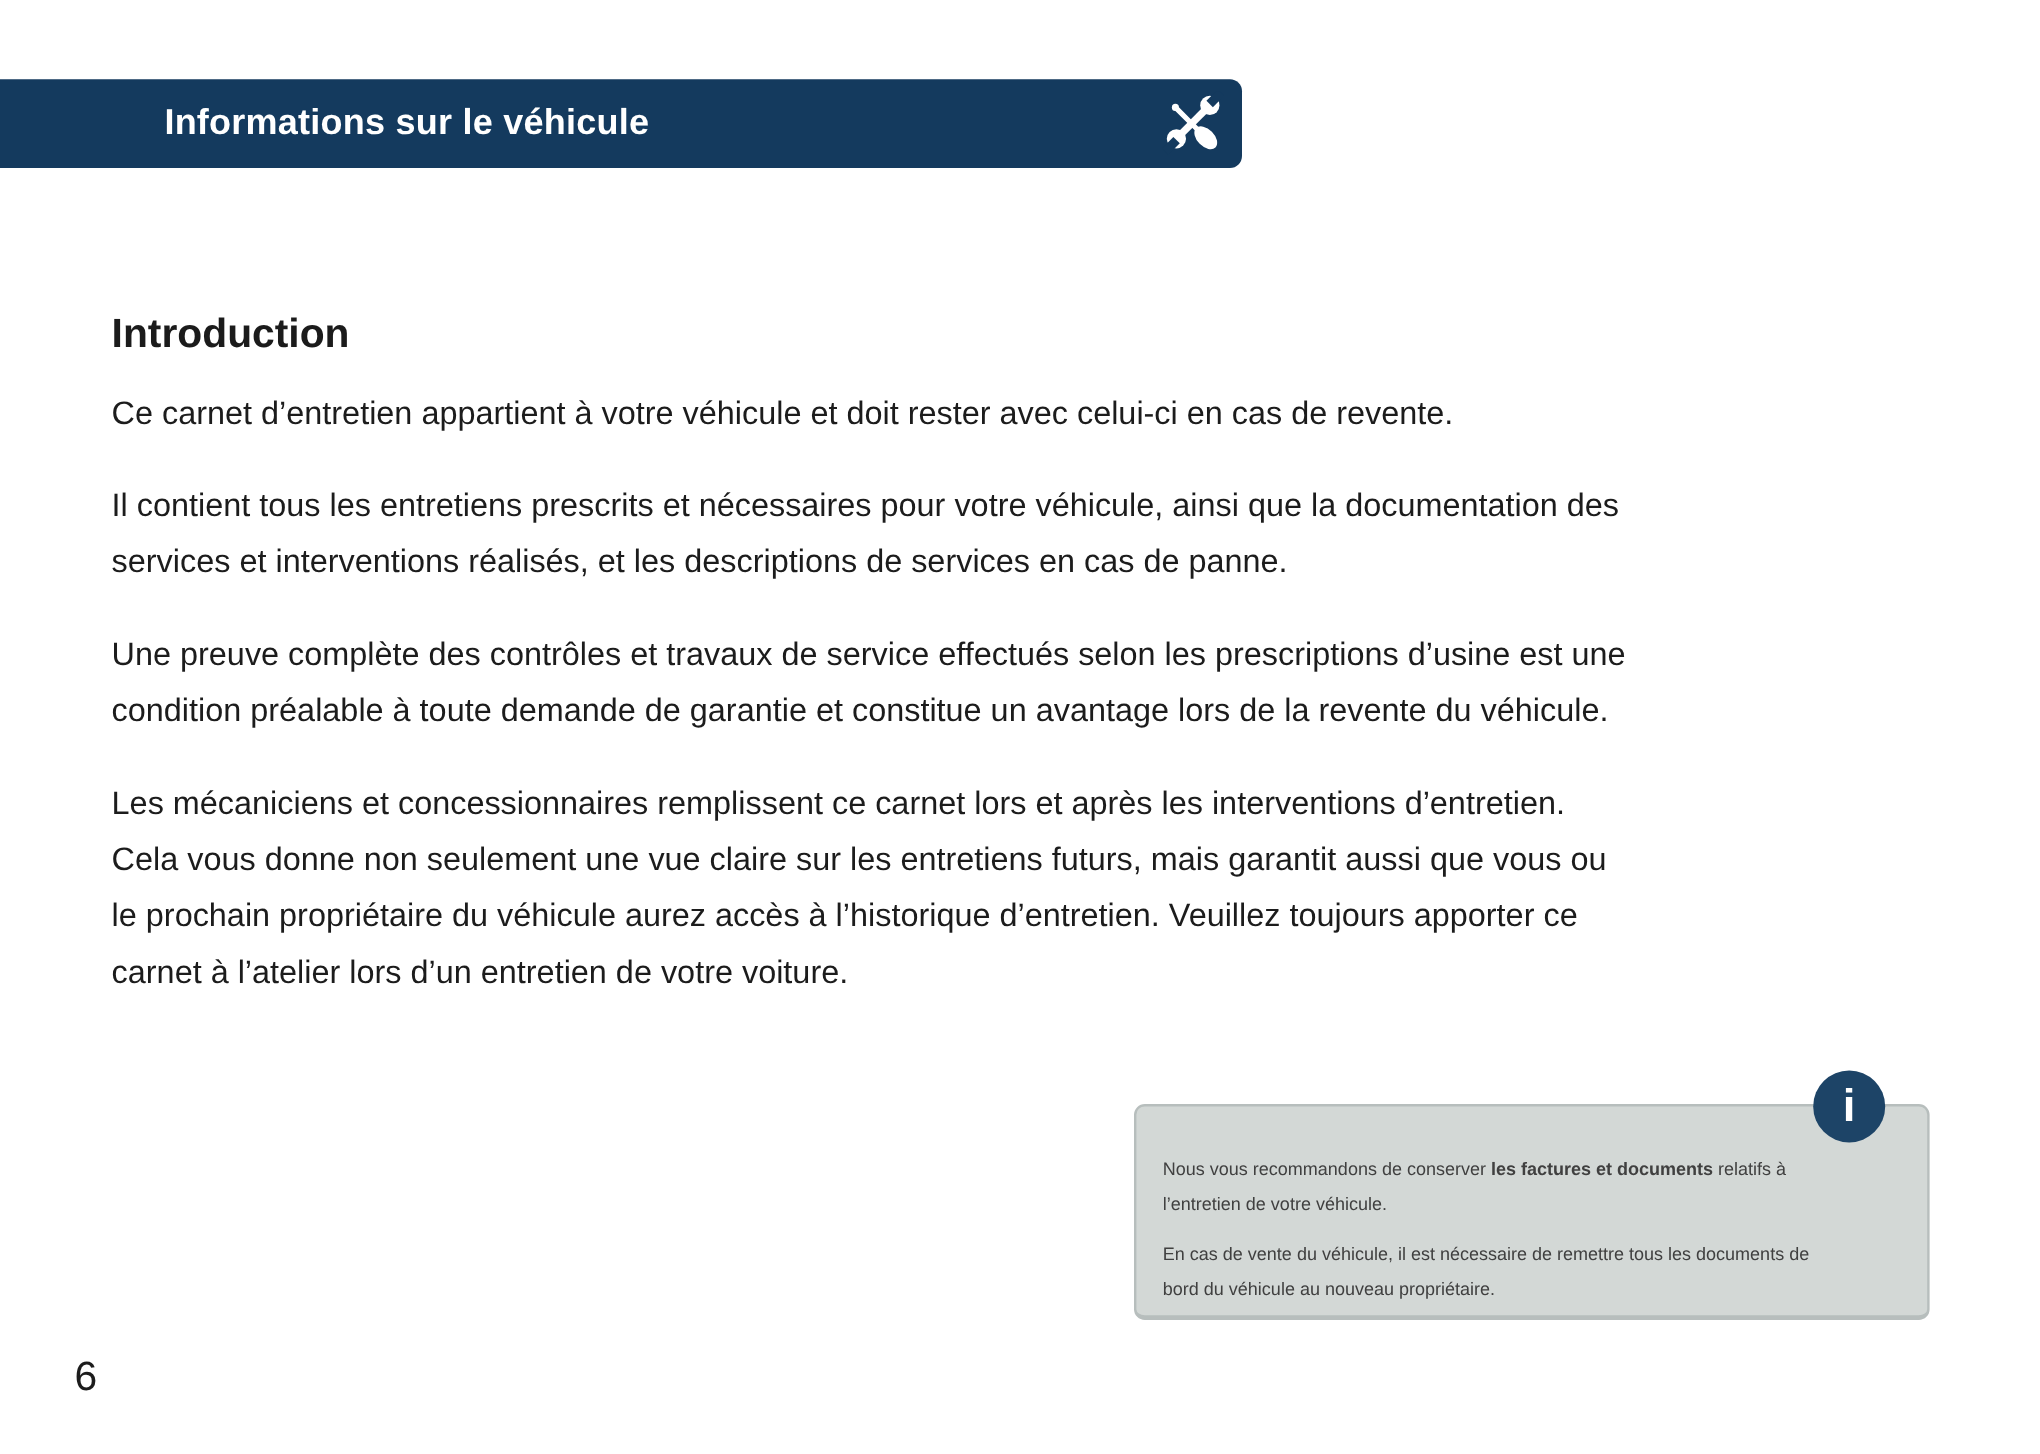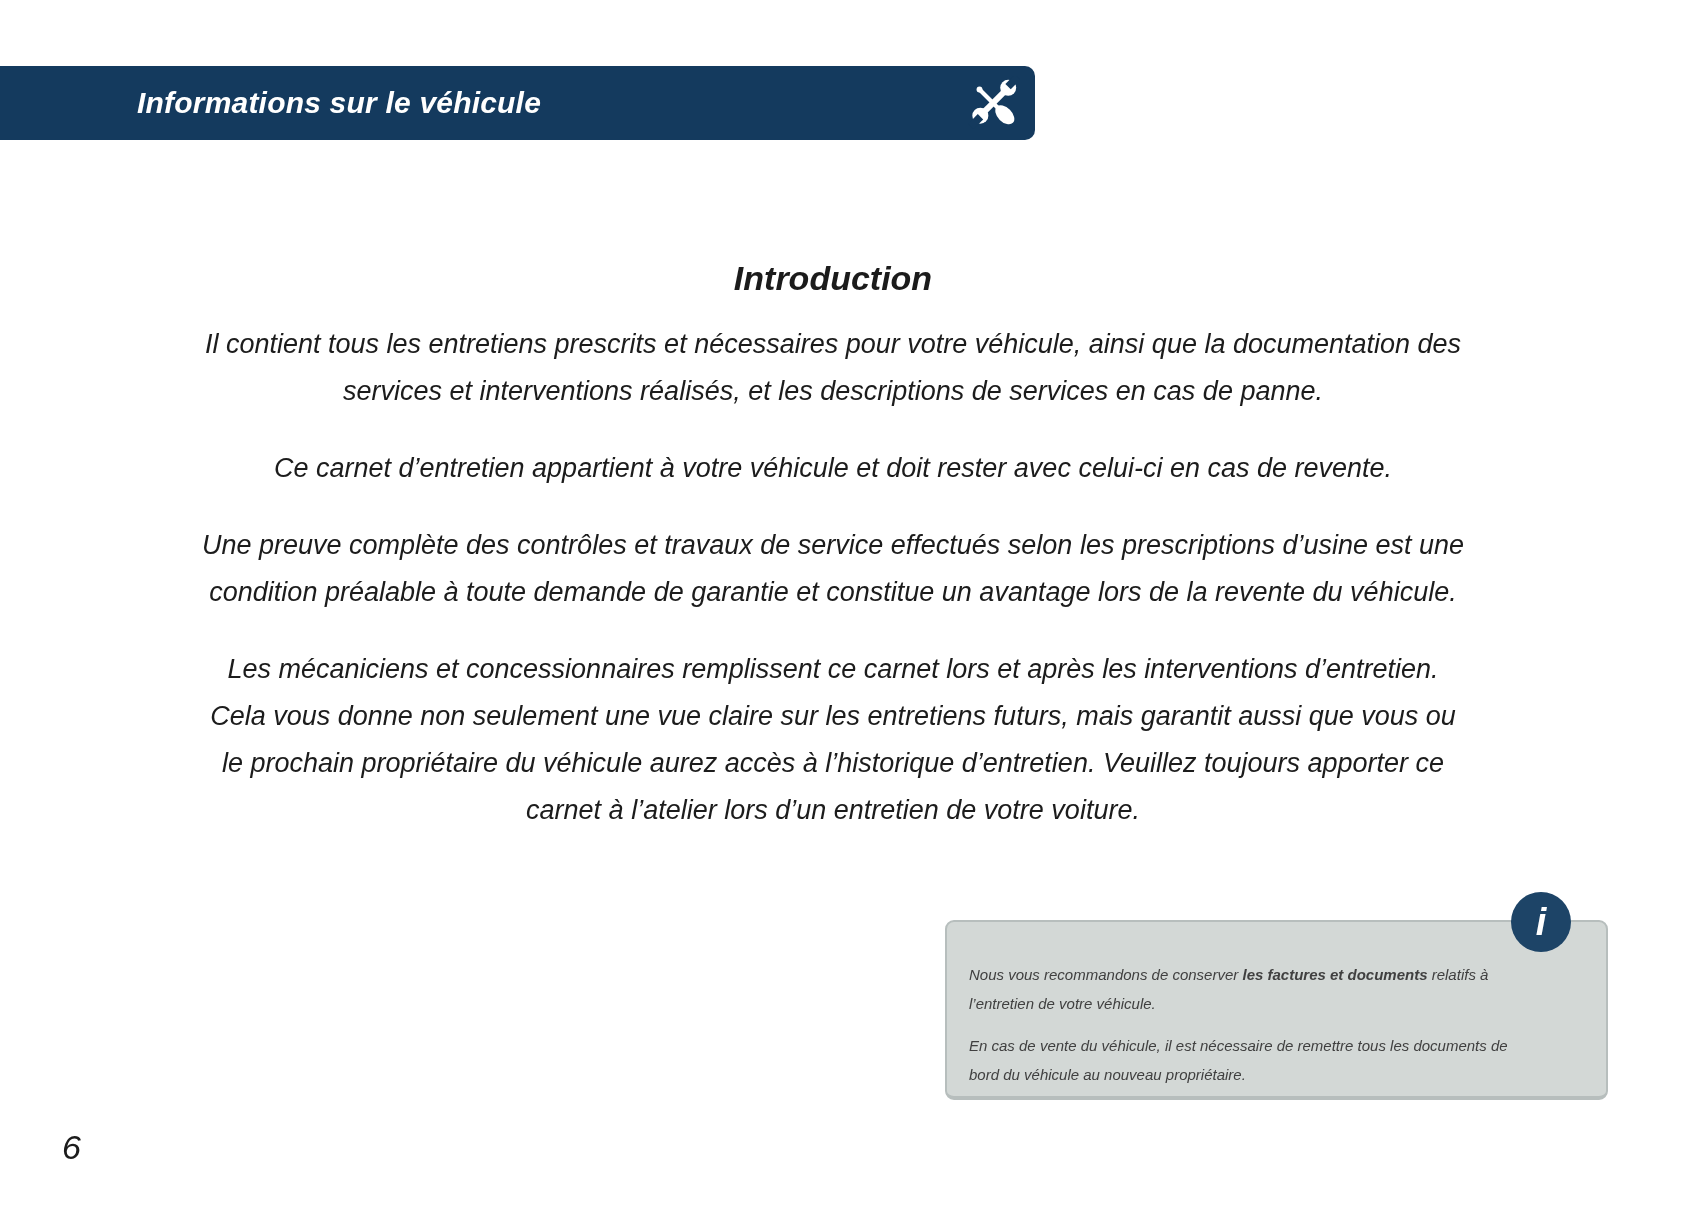--- a/index.html
+++ b/index.html
@@ -9,21 +9,20 @@
     width: 1700px;
     height: 1212px;
     overflow: hidden;
     font-family: "Liberation Sans", "DejaVu Sans", sans-serif;
   }
   .page {
     position: relative;
     width: 1700px;
     height: 1212px;
     background: #ffffff;
-    font-style: italic;
   }
 
   
   .title-bar {
     position: absolute;
     left: 0;
     top: 66px;
     width: 1035px;
     height: 74px;
     background: #143A5E;
@@ -49,21 +48,20 @@
     align-items: center;
     justify-content: center;
   }
 
   
   .content {
     position: absolute;
     left: 93px;
     top: 256px;
     width: 1480px;
-    text-align: center;
   }
   .content h1 {
     margin: 0 0 21px 0;
     font-size: 34px;
     line-height: 44px;
     font-weight: bold;
     color: #1b1b1b;
   }
   .content p.body-p {
     margin: 0 0 30px 0;
@@ -141,23 +139,23 @@
         <circle cx="50" cy="14" r="9.5" fill="#ffffff"></circle>
         <rect x="51" y="-1" width="9" height="16" fill="#143A5E" transform="rotate(45 55.5 7)"></rect>
         <circle cx="17" cy="47" r="9.5" fill="#ffffff"></circle>
         <rect x="7" y="46" width="9" height="16" fill="#143A5E" transform="rotate(45 11.5 54)"></rect>
       </svg>
     </span>
   </header>
 
   <main class="content">
     <h1>Introduction</h1>
+    <p class="body-p">Ce carnet d’entretien appartient à votre véhicule et doit rester avec celui-ci en cas de revente.</p>
     <p class="body-p">Il contient tous les entretiens prescrits et nécessaires pour votre véhicule, ainsi que la documentation des
 services et interventions réalisés, et les descriptions de services en cas de panne.</p>
-    <p class="body-p">Ce carnet d’entretien appartient à votre véhicule et doit rester avec celui-ci en cas de revente.</p>
     <p class="body-p">Une preuve complète des contrôles et travaux de service effectués selon les prescriptions d’usine est une
 condition préalable à toute demande de garantie et constitue un avantage lors de la revente du véhicule.</p>
     <p class="body-p">Les mécaniciens et concessionnaires remplissent ce carnet lors et après les interventions d’entretien.
 Cela vous donne non seulement une vue claire sur les entretiens futurs, mais garantit aussi que vous ou
 le prochain propriétaire du véhicule aurez accès à l’historique d’entretien. Veuillez toujours apporter ce
 carnet à l’atelier lors d’un entretien de votre voiture.</p>
   </main>
 
   <aside class="info-box">
     <div class="info-badge">

